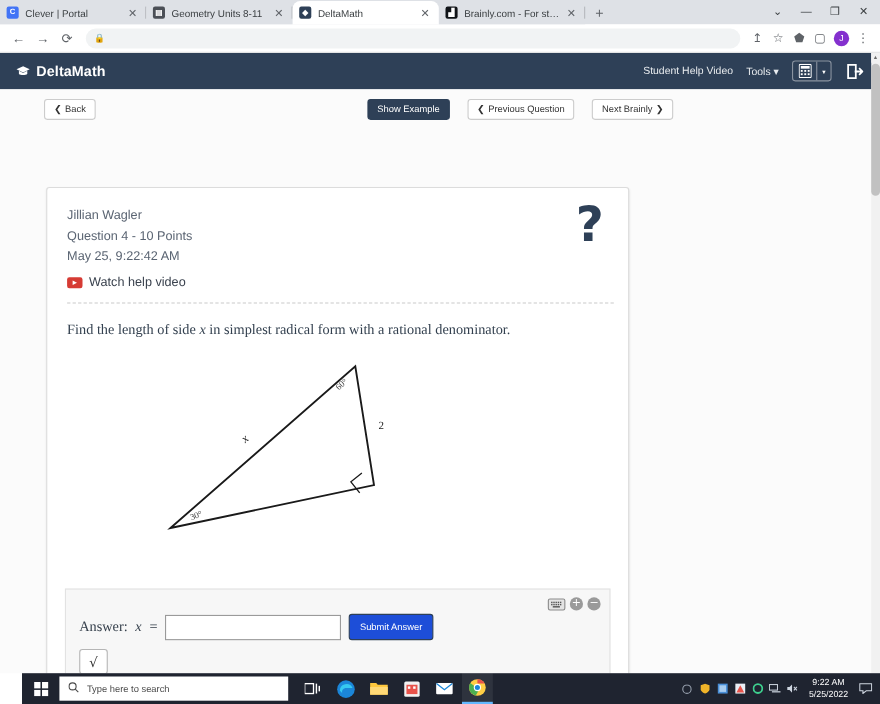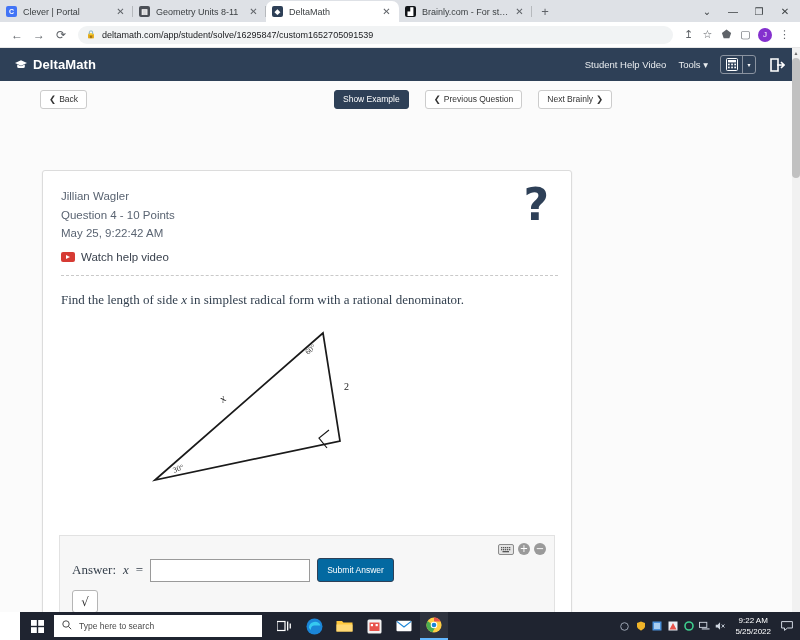--- a/index.html
+++ b/index.html
@@ -171,21 +171,21 @@
   .ans-row {
     display:flex; align-items:center; gap:7px; padding:22px 0 0 12px;
   }
   .ans-label {
     font-family:"Liberation Serif", serif; font-size:13px; color:#36404c;
   }
   .ans-input {
     width:160px; height:23px; border:1px solid #9a9a9a; background:#fff;
   }
   .submit-btn {
-    background:#0369a1; color:#fff; font-size:8.5px; padding:6px 9px;
+    background:#1d4ed8; color:#fff; font-size:8.5px; padding:6px 9px;
     border-radius:3px; border:1px solid #2e4057;
   }
   .sqrt-btn {
     margin:8px 0 0 12px; width:26px; height:23px; background:#fff;
     border:1px solid #b5b5b5; border-radius:3px; display:flex;
     align-items:center; justify-content:center; font-size:12px; color:#333;
     font-family:"DejaVu Sans", sans-serif;
   }
   .panel-tools {
     position:absolute; right:8px; top:7px; display:flex; align-items:center; gap:4px;
@@ -254,21 +254,20 @@
     <div class="win-btn">✕</div>
   </div>
 </div>
 
 <div class="browser-toolbar">
   <div class="nav-btn">←</div>
   <div class="nav-btn">→</div>
   <div class="nav-btn">⟳</div>
   <div class="omnibox">
     <span class="lock-icon">🔒</span>
-    <span>deltamath.com/app/student/solve/16295847/custom1652705091539</span>
   </div>
   <div class="tool-icon">↥</div>
   <div class="tool-icon">☆</div>
   <div class="tool-icon">⬟</div>
   <div class="tool-icon">▢</div>
   <div class="avatar-chip">J</div>
   <div class="tool-icon">⋮</div>
 </div>
 
 <div class="app">

